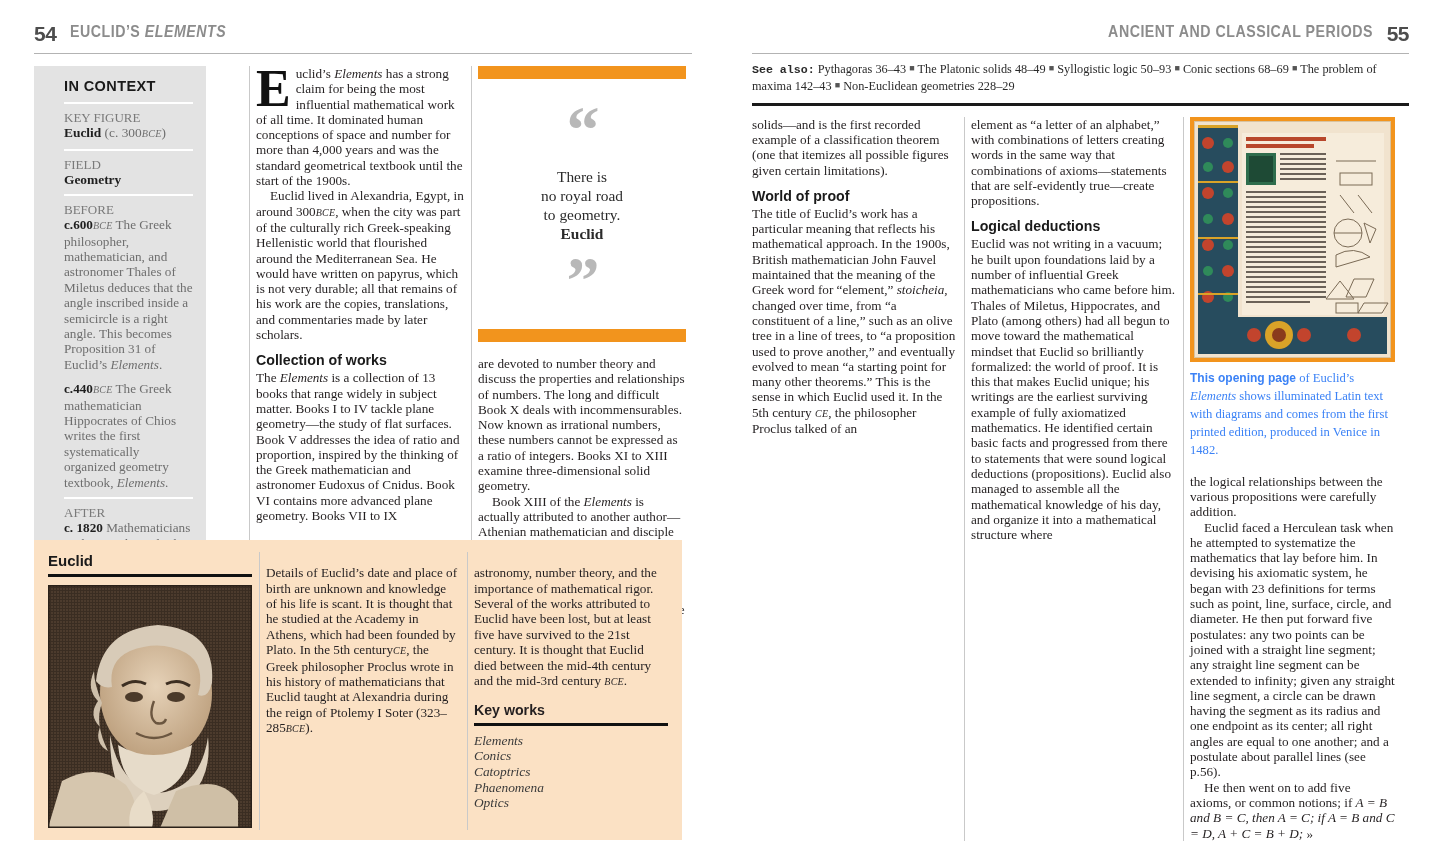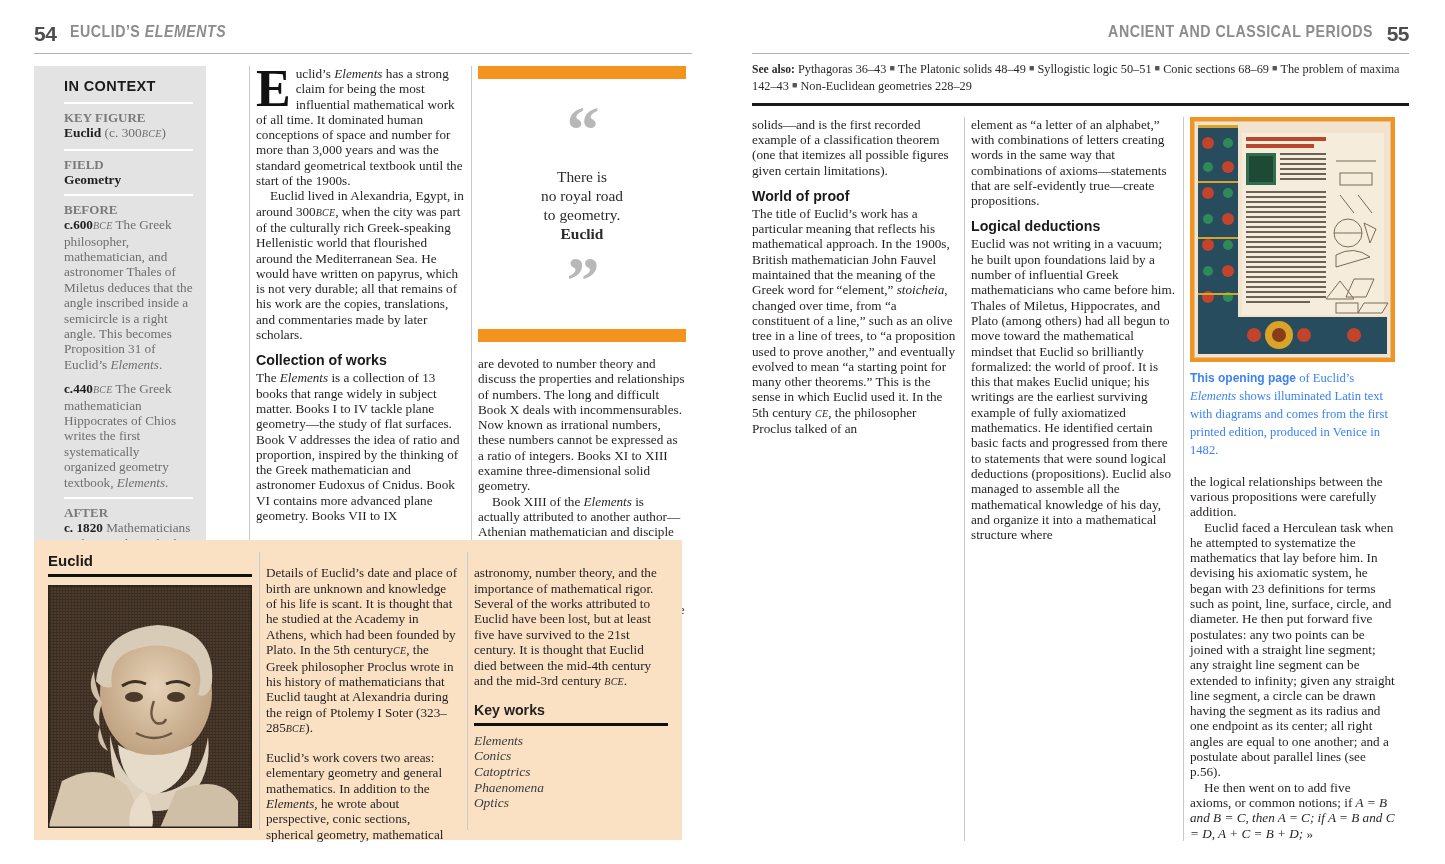--- a/index.html
+++ b/index.html
@@ -28,21 +28,21 @@
   i,em{font-style:italic;}
   .sc{font-size:0.76em;letter-spacing:0.2px;font-style:italic;}
 
   
   .vsep{width:1px;background:#c9c9c9;margin:0 6.5px;}
 
   
   .incontext{background:#e3e3e3;padding:12px 13px 14px 30px;box-sizing:border-box;width:172px;}
   .ic-title{font-family:"Liberation Sans",sans-serif;font-weight:bold;font-size:14.5px;letter-spacing:0.4px;color:#1a1a1a;margin-bottom:8px;}
   .ic-rule{height:2px;background:#ffffff;margin:7px 0 6px;}
-  .ic-label{font-size:13px;color:#7a7a7a;line-height:15px;font-weight:bold;}
+  .ic-label{font-size:13px;color:#7a7a7a;line-height:15px;}
   .ic-val{font-size:13.4px;line-height:15.6px;color:#6e6e6e;}
   .ic-val b{color:#1f1f1f;font-family:"Liberation Serif",serif;}
   .ic-para{font-size:13.2px;line-height:15.4px;color:#6e6e6e;margin-top:0;}
   .ic-para b{color:#1f1f1f;}
   .ic-gap{height:9px;}
 
   
   .dropcap{float:left;font-family:"Liberation Serif",serif;font-weight:bold;font-size:52px;line-height:40px;
            margin:3px 5px -2px 0;color:#111;}
 
@@ -62,21 +62,21 @@
   .bio-name{font-family:"Liberation Sans",sans-serif;font-weight:bold;font-size:15px;color:#1a1a1a;margin-bottom:5px;}
   .bio-rule{height:3px;background:#111;margin-bottom:8px;}
   .portrait{width:204px;height:243px;position:relative;overflow:hidden;background:#d9c3a4;}
   .bio-col{width:204px;font-size:13.2px;line-height:15.4px;margin-left:0;}
   .kw-title{font-family:"Liberation Sans",sans-serif;font-weight:bold;font-size:14.2px;margin:14px 0 4px;}
   .kw-rule{height:3px;background:#111;margin-bottom:7px;}
   .kw-list{font-style:italic;font-size:13.4px;line-height:15.6px;color:#3a3a3a;}
 
   
   .seealso{font-size:12.3px;line-height:14.6px;margin-top:7px;color:#2a2a2a;}
-  .seealso b{font-family:Liberation Serif, serif;font-size:11.6px;}
+  .seealso b{font-family:Liberation Mono, monospace;font-size:11.6px;}
   .seealso .bul{color:#555;font-size:9px;vertical-align:2px;}
   .rule-thick{height:2.5px;background:#1a1a1a;margin-top:10px;}
   .cols3r{display:flex;margin-top:11px;}
   .colr{width:205px;box-sizing:border-box;}
 
   
   .figbox{width:205px;}
   .figframe{border:4px solid #f2941d;width:205px;height:245px;box-sizing:border-box;background:#f3e7d4;position:relative;overflow:hidden;}
   .caption{font-size:12.6px;line-height:18px;margin-top:7px;color:#3b82f6;}
   .caption b{font-family:"Liberation Sans",sans-serif;font-size:12px;}
@@ -112,21 +112,21 @@
           <div class="ic-para"><b>c.440</b><span class="sc">BCE</span><span> The Greek mathematician Hippocrates of Chios writes the first systematically organized geometry textbook, <i>Elements</i>.</span></div>
           <div class="ic-rule"></div>
           <div class="ic-label">AFTER</div>
           <div class="ic-para"><b>c. 1820</b><span> Mathematicians such as Carl Friedrich Gauss, János Bolyai, and Nicolai Ivanovich Lobachevsky begin to move toward hyperbolic non-Euclidean geometry.</span></div>
         </div>
       </div>
 
       <div class="vsep"></div>
 
       <div class="col body-col">
-        <p><span class="dropcap">E</span>uclid’s <i>Elements</i><span> has a strong claim for being the most influential mathematical work of all time. It dominated human conceptions of space and number for more than 3,000 years and was the standard geometrical textbook until the start of the 1900s.</span></p>
+        <p><span class="dropcap">E</span>uclid’s <i>Elements</i><span> has a strong claim for being the most influential mathematical work of all time. It dominated human conceptions of space and number for more than 4,000 years and was the standard geometrical textbook until the start of the 1900s.</span></p>
         <p class="ind"><span>Euclid lived in Alexandria, Egypt, in around 300</span><span class="sc">BCE</span><span>, when the city was part of the culturally rich Greek-speaking Hellenistic world that flourished around the Mediterranean Sea. He would have written on papyrus, which is not very durable; all that remains of his work are the copies, translations, and commentaries made by later scholars.</span></p>
         <div class="sub">Collection of works</div>
         <p>The <i>Elements</i><span> is a collection of 13 books that range widely in subject matter. Books I to IV tackle plane geometry—the study of flat surfaces. Book V addresses the idea of ratio and proportion, inspired by the thinking of the Greek mathematician and astronomer Eudoxus of Cnidus. Book VI contains more advanced plane geometry. Books VII to IX</span></p>
       </div>
 
       <div class="vsep"></div>
 
       <div class="col">
         <div class="quotebox">
           <div class="qbar"></div>
@@ -178,21 +178,20 @@
             <path d="M14 196 q36-20 64 4 q16 22 6 43 l-84 0 z" fill="#d6c6ae"></path>
             <path d="M128 206 q44-18 62 10 l0 27 l-78 0 z" fill="#cfbfa6"></path>
             <path d="M96 206 q12 22 8 37 l-22 0 q-4-22 14-37z" fill="#e8dcc8"></path>
             <rect x="0" y="0" width="204" height="243" fill="none" stroke="#2a2119" stroke-width="3"></rect>
           </svg>
         </div>
       </div>
       <div class="vsep"></div>
       <div class="bio-col">
         <p><span>Details of Euclid’s date and place of birth are unknown and knowledge of his life is scant. It is thought that he studied at the Academy in Athens, which had been founded by Plato. In the 5th century</span><span class="sc">CE</span><span>, the Greek philosopher Proclus wrote in his history of mathematicians that Euclid taught at Alexandria during the reign of Ptolemy I Soter (323–285</span><span class="sc">BCE</span><span>).</span></p>
-        <p class="ind">Euclid’s work covers two areas: elementary geometry and general mathematics. In addition to the <i>Elements</i><span>, he wrote about perspective, conic sections, spherical geometry, mathematical</span></p>
       </div>
       <div class="vsep"></div>
       <div class="bio-col">
         <p><span>astronomy, number theory, and the importance of mathematical rigor. Several of the works attributed to Euclid have been lost, but at least five have survived to the 21st century. It is thought that Euclid died between the mid-4th century and the mid-3rd century </span><span class="sc">BCE</span><span>.</span></p>
         <div class="kw-title">Key works</div>
         <div class="kw-rule"></div>
         <div class="kw-list">
           <div>Elements</div>
           <div>Conics</div>
           <div>Catoptrics</div>
@@ -210,21 +209,21 @@
       <span class="folio">55</span>
     </div>
     <div class="rule-head"></div>
 
     <div class="seealso">
       <b>See also:</b>
       <span>Pythagoras 36–43</span>
       <span class="bul">■</span>
       <span>The Platonic solids 48–49</span>
       <span class="bul">■</span>
-      <span>Syllogistic logic 50–51</span>
+      <span>Syllogistic logic 50–93</span>
       <span class="bul">■</span>
       <span>Conic sections 68–69</span>
       <span class="bul">■</span>
       <span>The problem of maxima 142–43</span>
       <span class="bul">■</span>
       <span>Non-Euclidean geometries 228–29</span>
     </div>
 
     <div class="rule-thick"></div>
 

